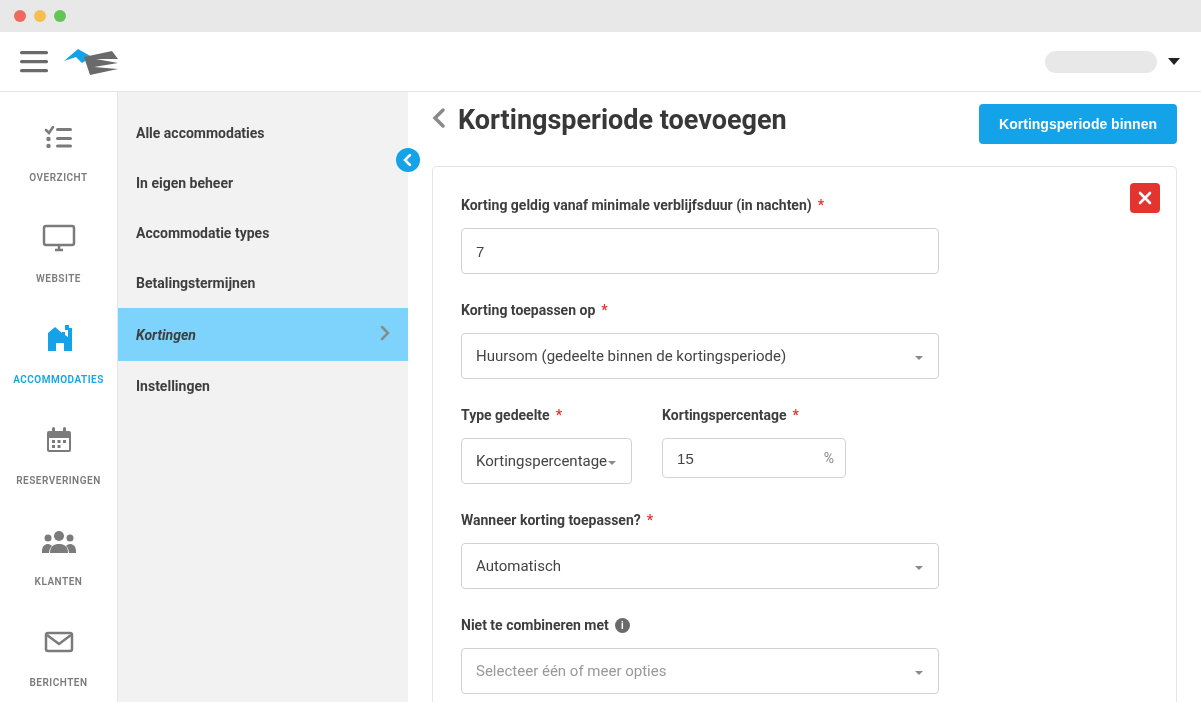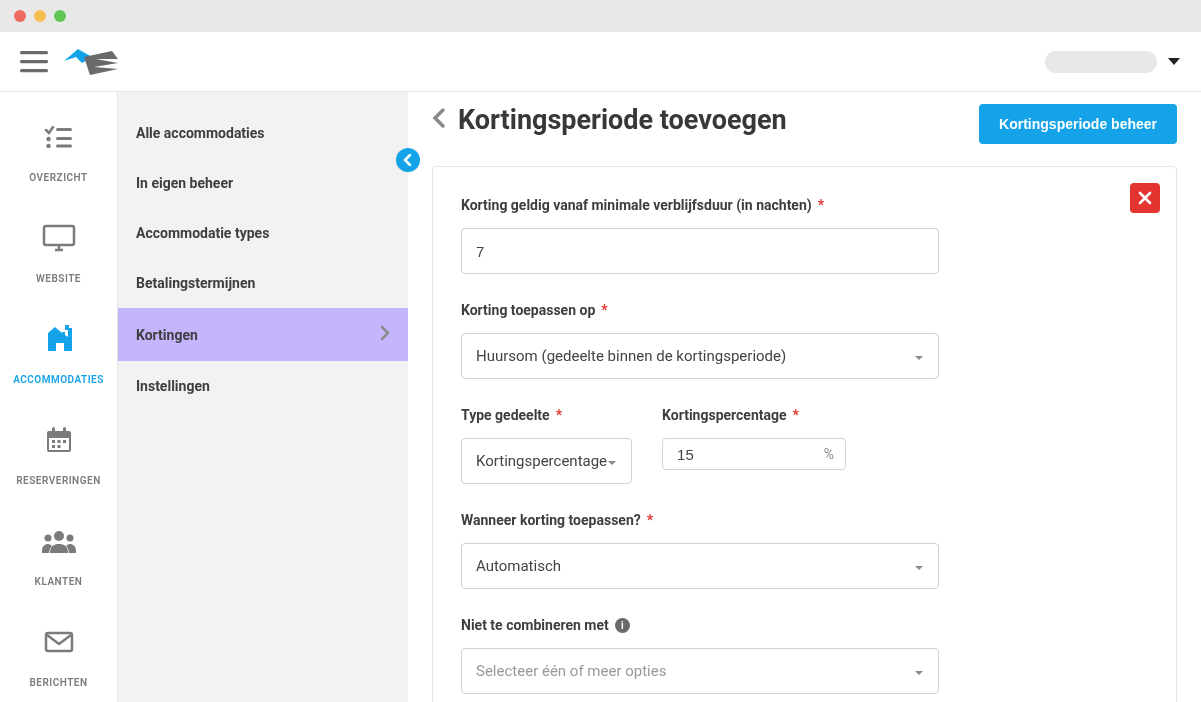--- a/index.html
+++ b/index.html
@@ -78,21 +78,22 @@
   padding: 17px 18px 17px 18px;
   font-size: 14px;
   font-weight: 700;
   color: #3e3e3e;
   cursor: pointer;
   display: flex;
   justify-content: space-between;
   align-items: center;
 }
 .submenu-item.active {
-  background: #c4b5fd;
+  background: #7dd3fc;
+  font-style: italic;
 }
 .collapse-badge {
   position: absolute;
   right: -12px;
   top: 56px;
   width: 24px;
   height: 24px;
   border-radius: 50%;
   background: #14a3e8;
   display: flex;
@@ -173,21 +174,21 @@
 .col-a .form-sel-like { width: 260px; }
 .col-b .input-pct {
   width: 184px;
   position: relative;
   display: flex;
   align-items: center;
   margin-top: 14px;
 }
 .col-b .input-pct input {
   width: 100%;
-  height: 32px;
+  height: 40px;
   border: 1px solid #d2d2d2;
   border-radius: 4px;
   padding: 0 22px 0 14px;
   font-size: 15px;
   color: #444;
 }
 .col-b .input-pct .pct-suffix {
   position: absolute; right: 12px; color: #888; font-size: 14px;
 }
 .info-ico {
@@ -365,21 +366,21 @@
   <div class="content">
     <div class="content-header">
       <div class="content-title-row">
         <span class="back-arrow">
           <svg width="14" height="22" viewBox="0 0 14 22">
             <path d="M11 3 L3 11 L11 19" stroke="#8a8a8a" stroke-width="3.5" fill="none" stroke-linecap="round"></path>
           </svg>
         </span>
         <h1 class="content-title">Kortingsperiode toevoegen</h1>
       </div>
-      <button class="save-btn">Kortingsperiode beheer</button>
+      <button class="save-btn">Kortingsperiode binnen</button>
     </div>
 
     <div class="card">
       <div class="remove-badge">
         <svg width="14" height="14" viewBox="0 0 14 14">
           <path d="M2 2 L12 12 M12 2 L2 12" stroke="#fff" stroke-width="2.6" stroke-linecap="round"></path>
         </svg>
       </div>
 
       <div class="form-group">

